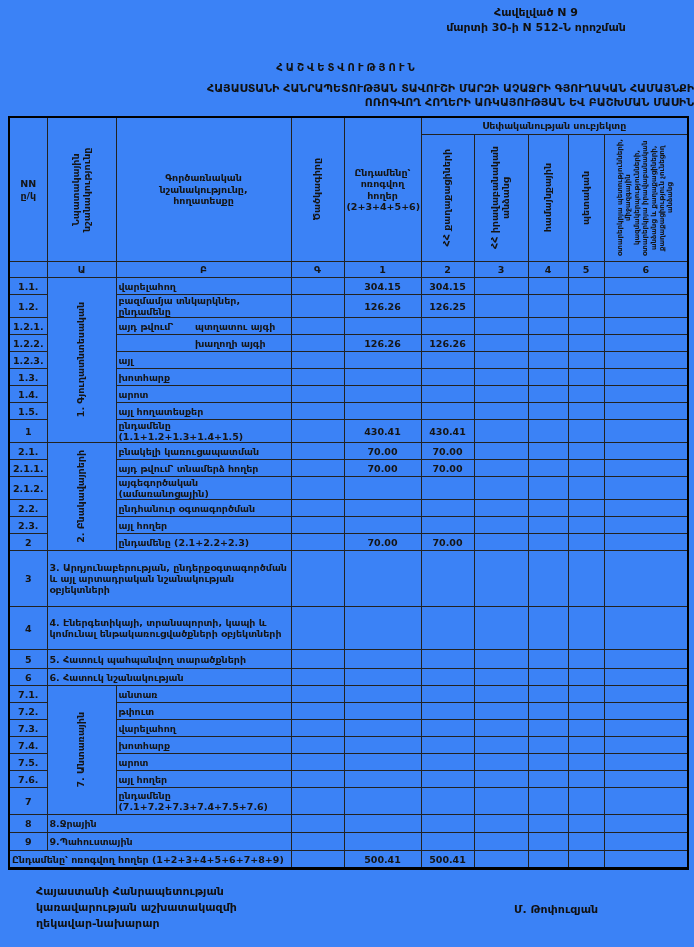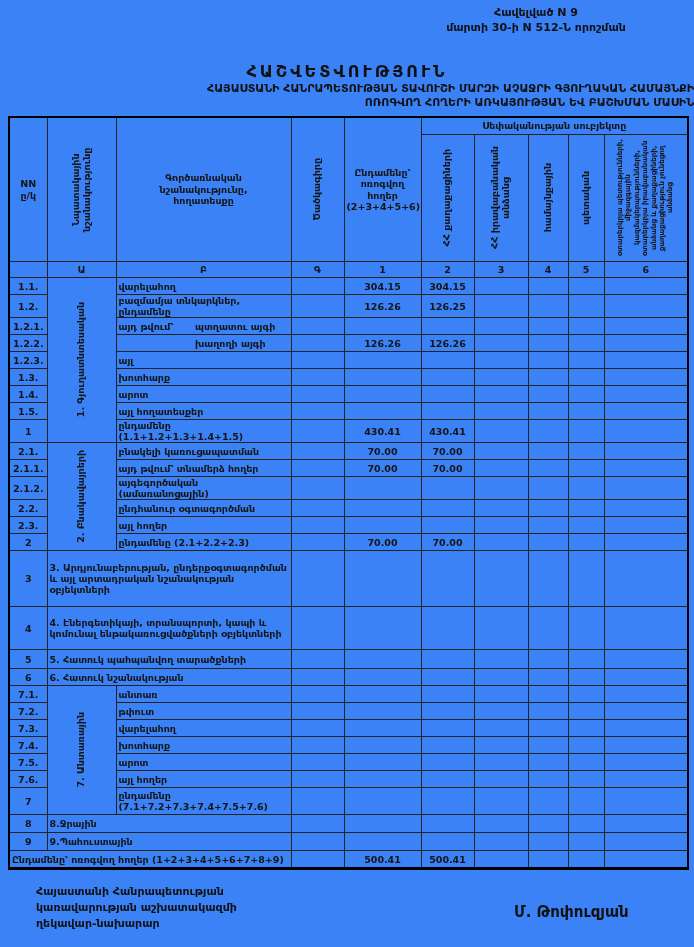--- a/index.html
+++ b/index.html
@@ -12,21 +12,21 @@
     overflow:hidden;
   }
   
   .appendix{
     position:absolute;top:6px;right:8px;width:300px;
     text-align:center;font-size:11px;font-weight:bold;line-height:1.35;
   }
   
   .title{
     position:absolute;top:62px;left:0;width:100%;
-    text-align:center;font-size:16px;font-weight:bold;letter-spacing:3px;
+    text-align:center;font-size:10px;font-weight:bold;letter-spacing:3px;
   }
   .subtitle{
     position:absolute;top:82px;left:0;width:100%;
     text-align:right;font-size:11px;font-weight:bold;line-height:1.3;
   }
   
   table.report{
     position:absolute;left:8px;top:116px;width:679px;
     border-collapse:collapse;table-layout:fixed;
     border:2px solid #000;
@@ -57,21 +57,21 @@
   td.val-cell{text-align:center;font-size:9.5px;}
   td.total-label{padding-left:12px;}
   tbody tr:last-child td{border-bottom:3px solid #000;}
   
   .footer-left{
     position:absolute;left:36px;top:884px;
     font-size:11px;font-weight:bold;line-height:1.45;
   }
   .signature{
     position:absolute;left:514px;top:903px;
-    font-size:15px;font-weight:bold;
+    font-size:11px;font-weight:bold;
   }
 </style>
 </head>
 <body>
 
 <div class="page">
 
   <div class="appendix">
     <div>Հավելված N 9</div>
     <div>մարտի 30-ի N 512-Ն որոշման</div>

